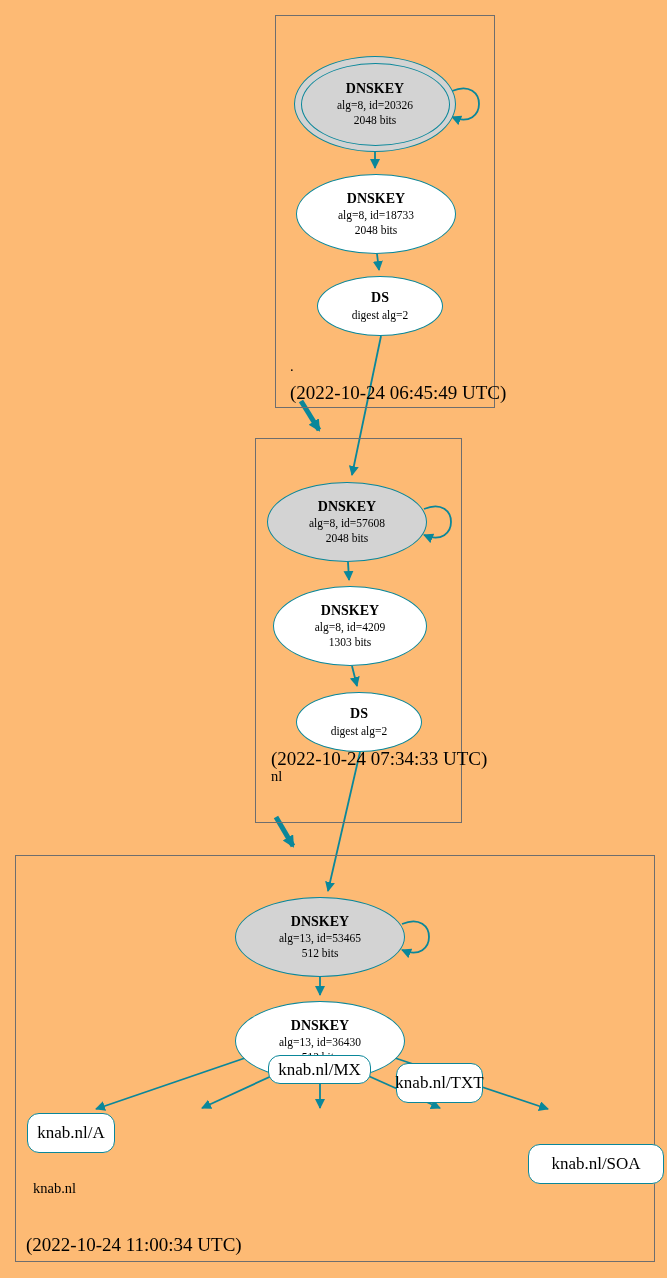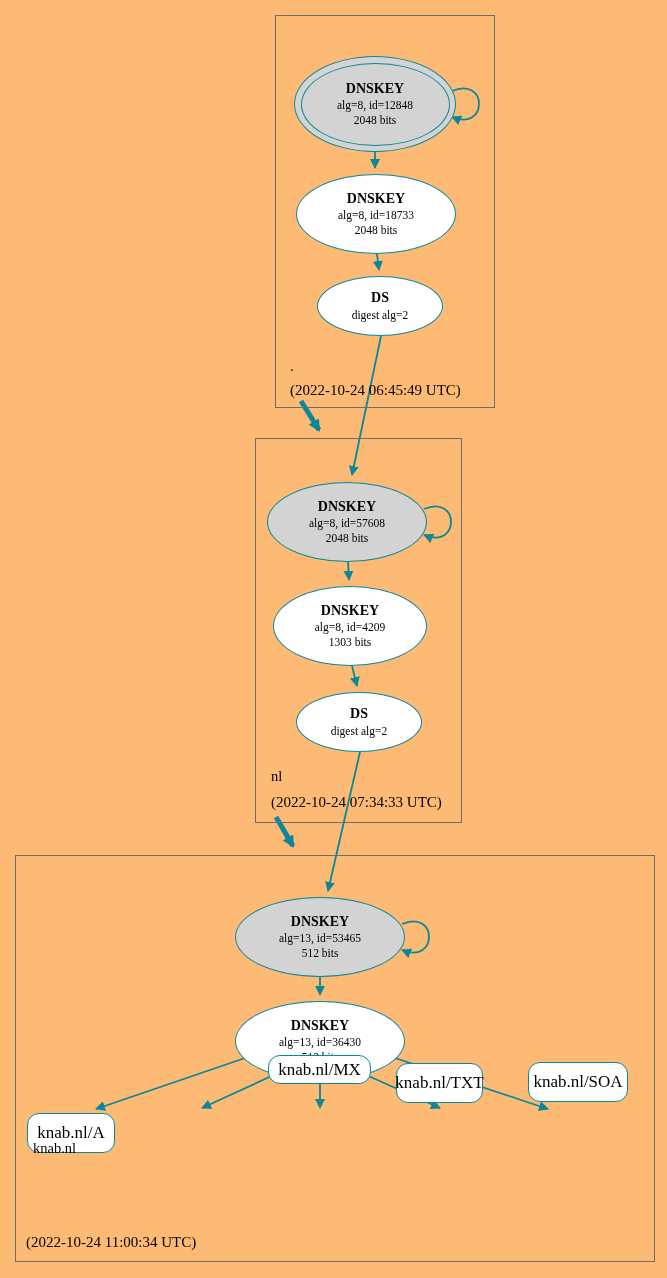--- a/index.html
+++ b/index.html
@@ -13,21 +13,21 @@
   .node.gray{background:#d3d3d3}
   .double-outer{position:absolute;border:1.6px solid #0a879a;border-radius:50%;background:#d3d3d3;
         display:flex;align-items:center;justify-content:center}
   .double-inner{width:calc(100% - 11px);height:calc(100% - 11px);border:1.3px solid #0a879a;border-radius:50%;
         display:flex;flex-direction:column;align-items:center;justify-content:center;text-align:center;line-height:1.3}
   .node-title{font-weight:bold;font-size:14px}
   .node-sub{font-size:11.5px}
   .rrset{position:absolute;border:1.6px solid #0a879a;border-radius:12px;background:#fff;
         display:flex;align-items:center;justify-content:center;font-size:17px}
   .zone-label{position:absolute;font-size:14.5px}
-  .zone-ts{position:absolute;font-size:15px}
+  .zone-ts{position:absolute;font-size:19px}
 </style>
 </head>
 <body>
 
 <div class="canvas">
 
   <svg class="edges" viewBox="0 0 667 1278">
     <defs>
       <marker id="ah" markerUnits="userSpaceOnUse" markerWidth="14" markerHeight="14" refX="9" refY="5" orient="auto">
         <path d="M0,0 L10,5 L0,10 z" fill="#0a879a"></path>
@@ -56,21 +56,21 @@
     <line x1="320" y1="1081" x2="320" y2="1108" stroke="#0a879a" stroke-width="1.8" marker-end="url(#ah)"></line>
     <line x1="364" y1="1074" x2="440" y2="1108" stroke="#0a879a" stroke-width="1.8" marker-end="url(#ah)"></line>
     <line x1="392" y1="1057" x2="548" y2="1109" stroke="#0a879a" stroke-width="1.8" marker-end="url(#ah)"></line>
   </svg>
 
   <div class="zone-box" style="left:275px;top:15px;width:220px;height:393px"></div>
 
   <div class="double-outer" style="left:294px;top:56px;width:162px;height:96px">
     <div class="double-inner">
       <span class="node-title">DNSKEY</span>
-      <span class="node-sub">alg=8, id=12848</span>
+      <span class="node-sub">alg=8, id=20326</span>
       <span class="node-sub">2048 bits</span>
     </div>
   </div>
 
   <div class="node" style="left:296px;top:174px;width:160px;height:80px">
     <span class="node-title">DNSKEY</span>
     <span class="node-sub">alg=8, id=18733</span>
     <span class="node-sub">2048 bits</span>
   </div>
 
@@ -95,21 +95,21 @@
     <span class="node-sub">alg=8, id=4209</span>
     <span class="node-sub">1303 bits</span>
   </div>
 
   <div class="node" style="left:296px;top:692px;width:126px;height:60px">
     <span class="node-title">DS</span>
     <span class="node-sub">digest alg=2</span>
   </div>
 
   <div class="zone-label" style="left:271px;top:768px">nl</div>
-  <div class="zone-ts" style="left:271px;top:794px">(2022-10-24 07:34:33 UTC)</div>
+  <div class="zone-ts" style="left:271px;top:748px">(2022-10-24 07:34:33 UTC)</div>
 
   <div class="zone-box" style="left:15px;top:855px;width:640px;height:407px"></div>
 
   <div class="node gray" style="left:235px;top:897px;width:170px;height:80px">
     <span class="node-title">DNSKEY</span>
     <span class="node-sub">alg=13, id=53465</span>
     <span class="node-sub">512 bits</span>
   </div>
 
   <div class="node" style="left:235px;top:1001px;width:170px;height:80px">
@@ -120,20 +120,20 @@
 
   <div class="rrset" style="left:27px;top:1113px;width:88px;height:40px">
     <span>knab.nl/A</span>
   </div>
   <div class="rrset" style="left:268px;top:1055px;width:103px;height:29px">
     <span>knab.nl/MX</span>
   </div>
   <div class="rrset" style="left:396px;top:1063px;width:87px;height:40px">
     <span>knab.nl/TXT</span>
   </div>
-  <div class="rrset" style="left:528px;top:1062px;width:100px;height:40px">
+  <div class="rrset" style="left:528px;top:1144px;width:136px;height:40px">
     <span>knab.nl/SOA</span>
   </div>
 
-  <div class="zone-label" style="left:33px;top:1140px">knab.nl</div>
+  <div class="zone-label" style="left:33px;top:1180px">knab.nl</div>
   <div class="zone-ts" style="left:26px;top:1234px">(2022-10-24 11:00:34 UTC)</div>
 
 </div>
 
 </body></html>

